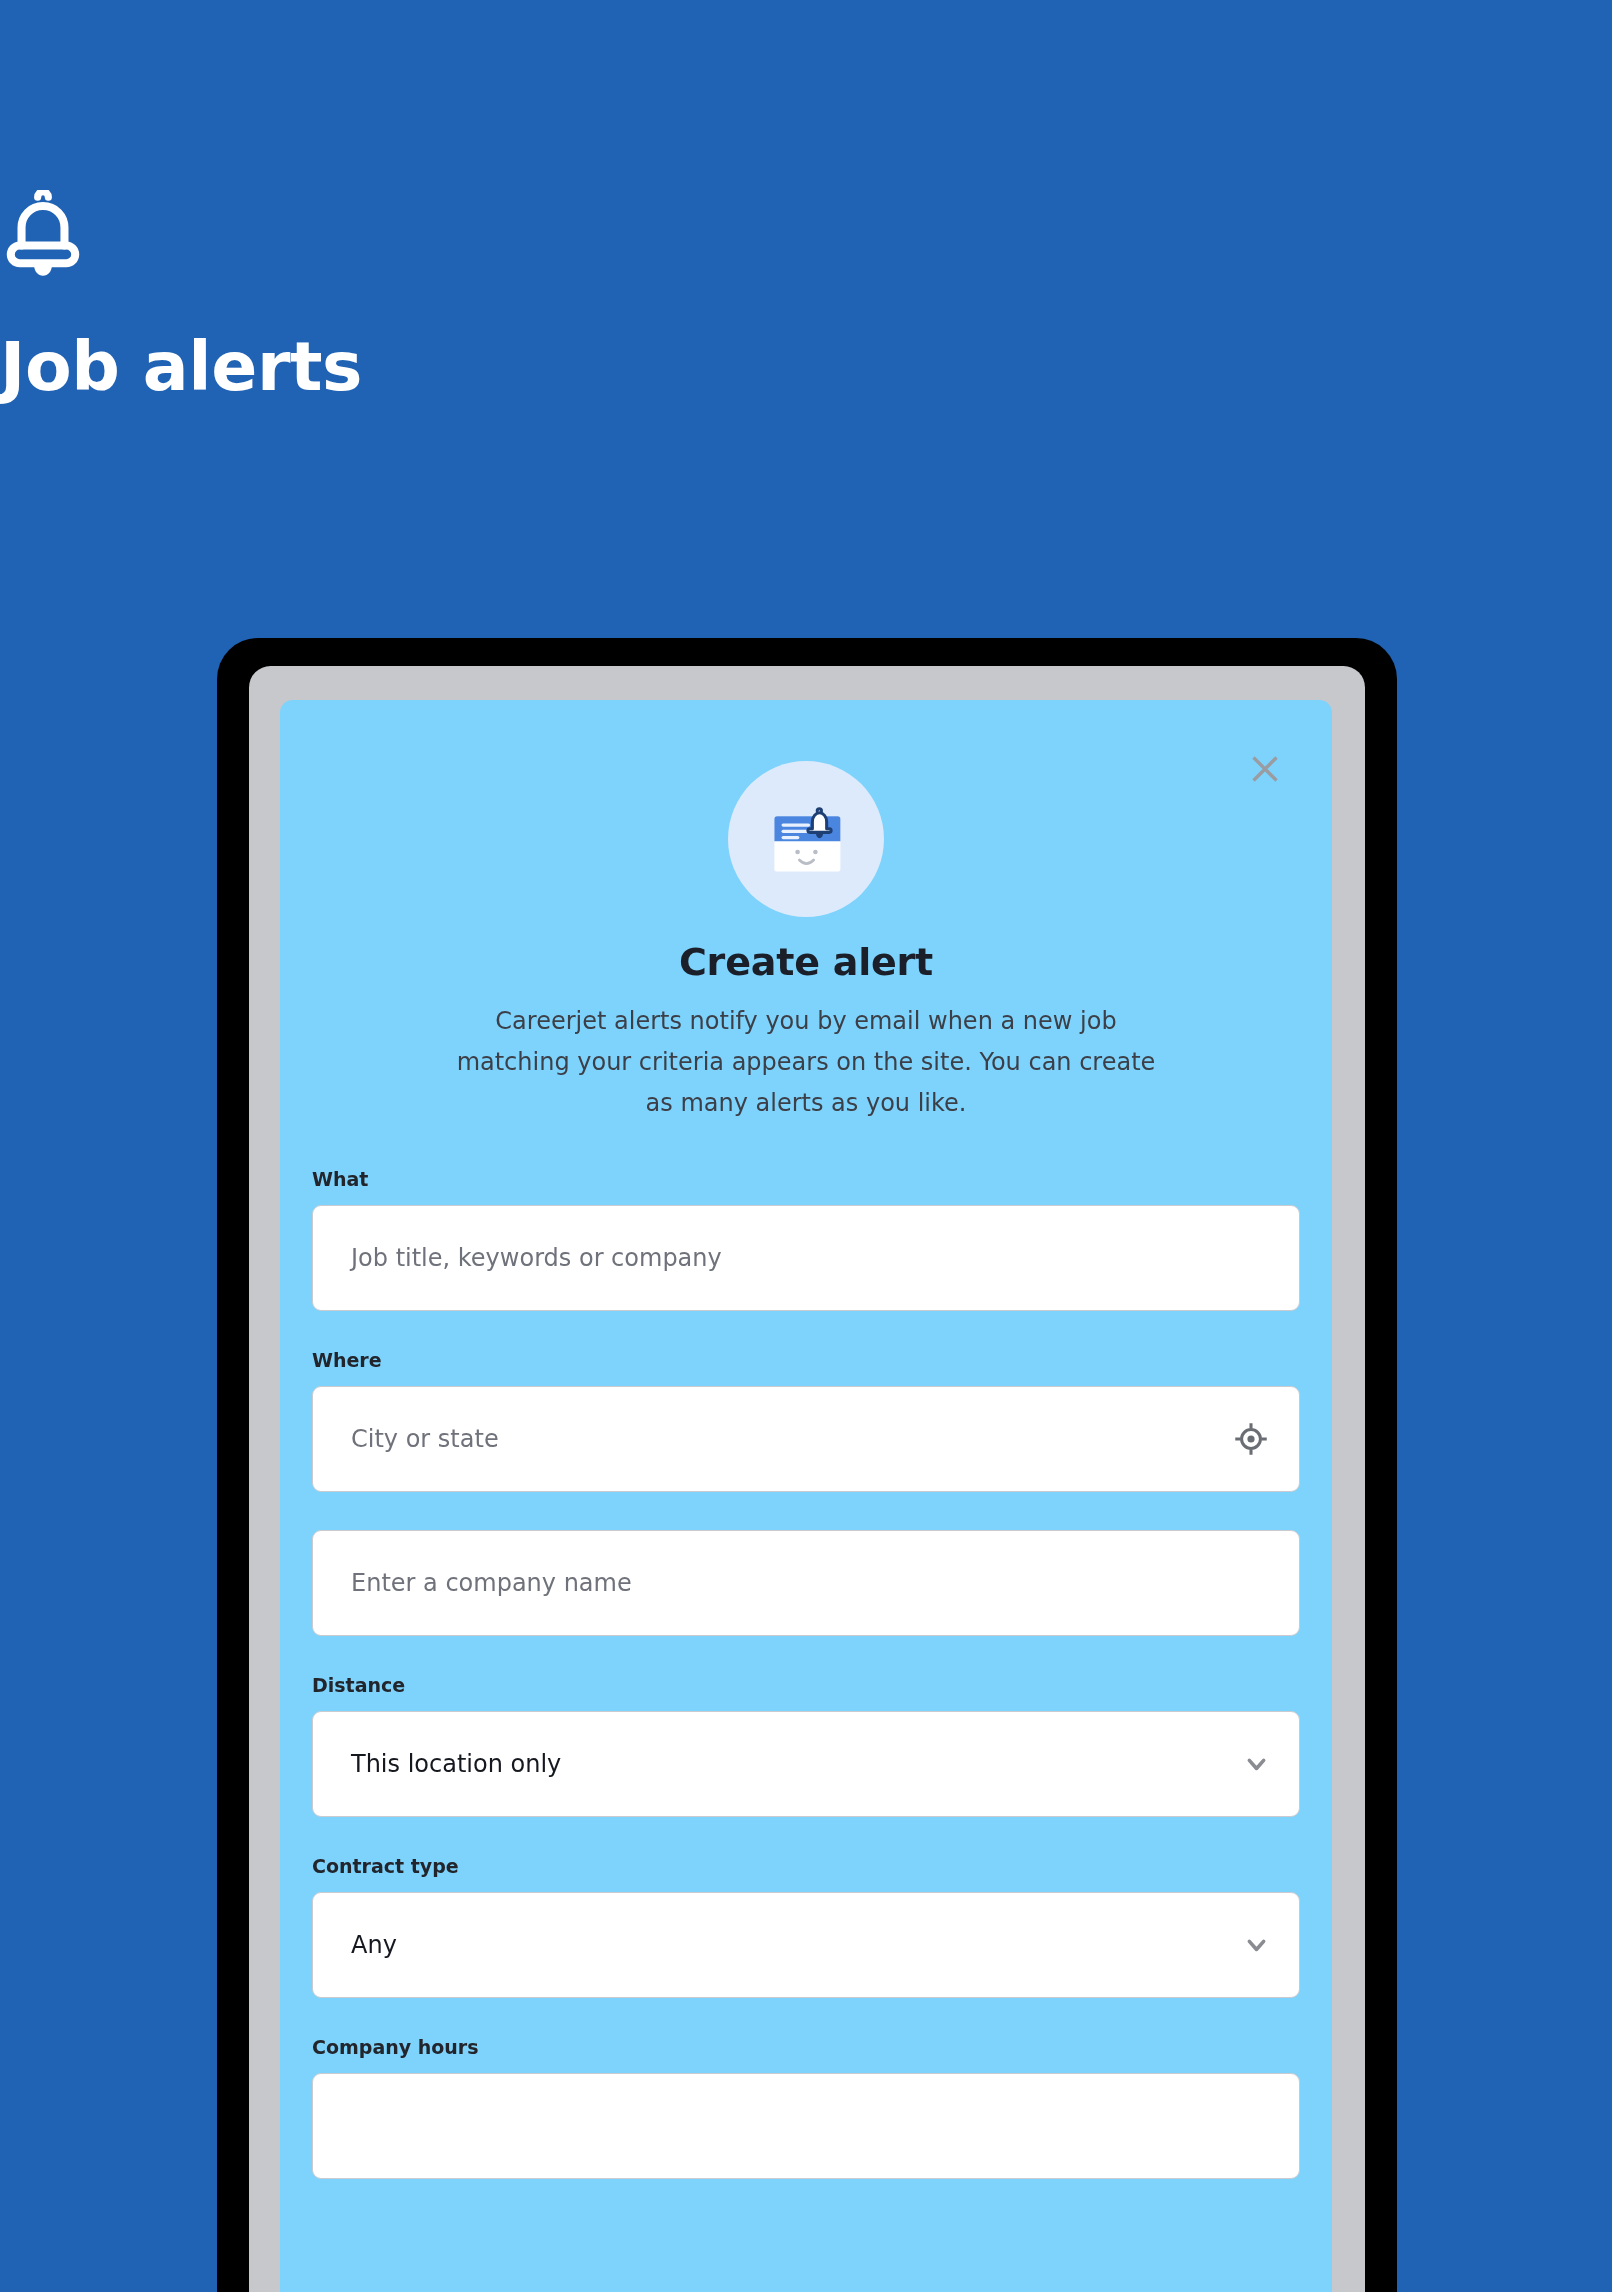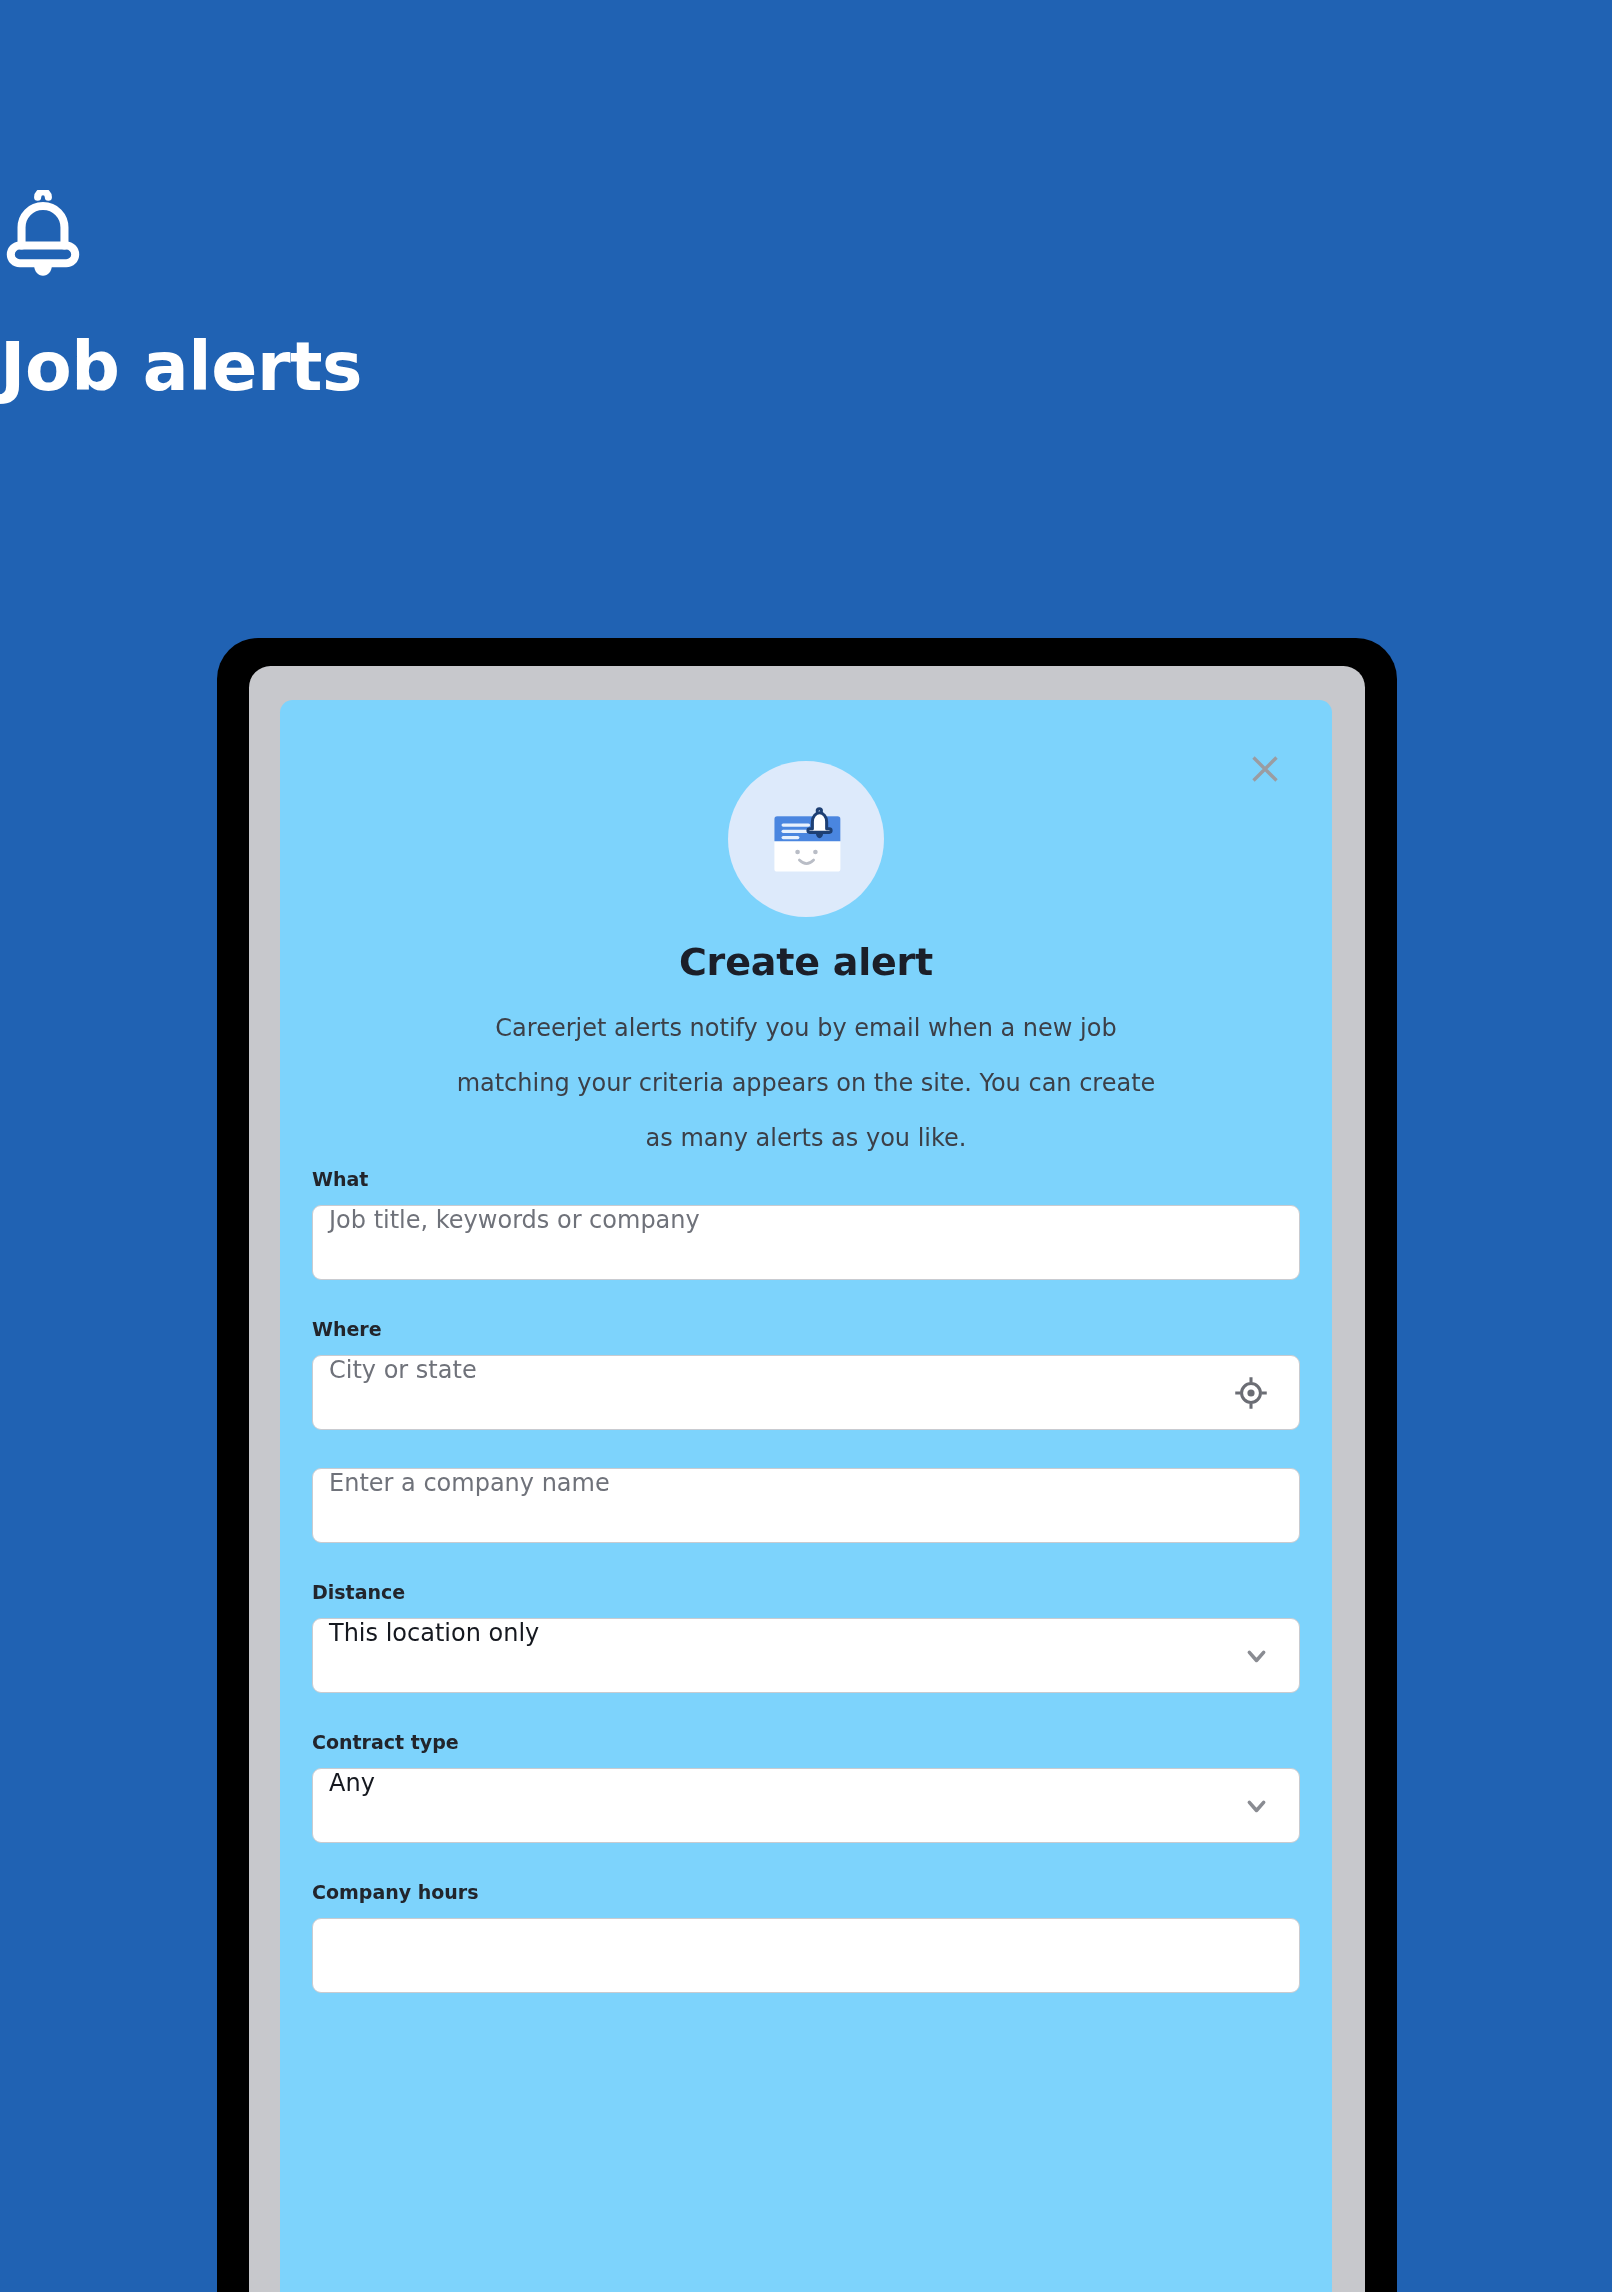--- a/index.html
+++ b/index.html
@@ -123,21 +123,21 @@
   }
 
   .modal-desc {
     position: absolute;
     top: 301px;
     left: 50%;
     transform: translateX(-50%);
     width: 708px;
     text-align: center;
     font-size: 24px;
-    line-height: 55px;
+    line-height: 41px;
     color: #3c3f47;
   }
 
   
   .form {
     position: absolute;
     top: 468px;
     left: 32px;
     width: 988px;
   }
@@ -149,26 +149,27 @@
     font-weight: bold;
     color: #22252c;
     margin-bottom: 14.3px;
     display: block;
     line-height: 1.2;
   }
 
   .control {
     position: relative;
     width: 100%;
-    height: 75px;
+    height: 106px;
     border: 1.8px solid #c9cbd0;
     border-radius: 9px;
     background: #ffffff;
     display: flex;
-    padding: 0 16px;
+    align-items: center;
+    padding: 0 38px;
   }
 
   .control-text {
     font-size: 24px;
     color: #6f727a;
     line-height: 1.2;
   }
   .control-text.value { color: #15181f; }
 
   .control-icon {

